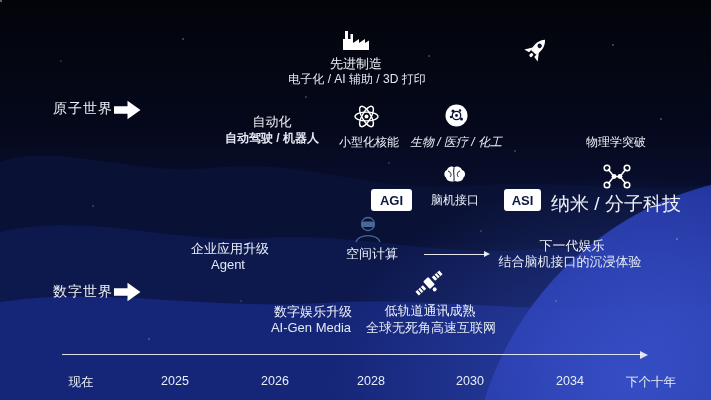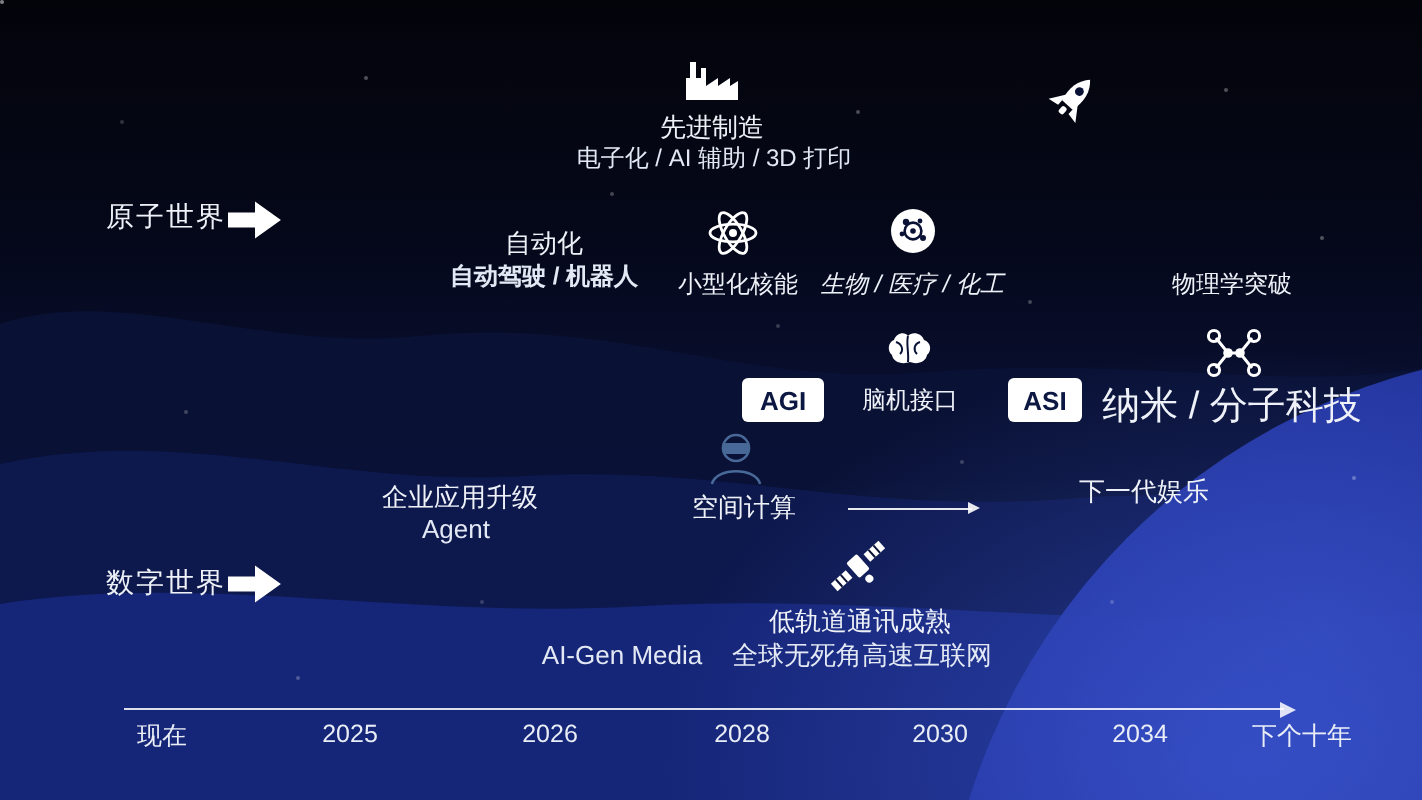--- a/index.html
+++ b/index.html
@@ -48,21 +48,21 @@
   
   #flow-arrow{position:absolute;left:424px;top:251px;width:66px;height:7px;}
   #flow-arrow .shaft{position:absolute;left:0;top:3px;width:62px;height:1px;background:rgba(255,255,255,.9);}
   #flow-arrow .head{position:absolute;right:0;top:0;width:0;height:0;
     border-left:6px solid rgba(255,255,255,.9);border-top:3.5px solid transparent;border-bottom:3.5px solid transparent;}
 
   
   #tl-line{position:absolute;left:62px;top:354px;width:580px;height:1px;background:rgba(255,255,255,.85);}
   #tl-head{position:absolute;left:640px;top:350.5px;width:0;height:0;
     border-left:8px solid rgba(255,255,255,.85);border-top:4px solid transparent;border-bottom:4px solid transparent;}
-  .tick{position:absolute;top:360px;transform:translateX(-50%);color:#e8edf6;font-size:12.5px;white-space:nowrap;}
+  .tick{position:absolute;top:374px;transform:translateX(-50%);color:#e8edf6;font-size:12.5px;white-space:nowrap;}
 
   svg .wh{fill:#fff;} svg .ln{stroke:#fff;fill:none;}
 </style>
 </head>
 <body>
 
 <div id="stage">
 
   <svg class="abs" width="711" height="400" viewBox="0 0 711 400">
     <path d="M0 162 C60 142 130 176 210 168 C310 158 370 194 465 186 C565 178 645 196 711 184 L711 400 L0 400 Z" fill="#0a1236" opacity=".95"></path>
@@ -154,24 +154,26 @@
     </g>
   </svg>
   <div class="lbl ctr fs13" style="left:372px;top:246px;">空间计算</div>
 
   <div id="flow-arrow">
     <div class="shaft"></div>
       <div class="head"></div>
   </div>
 
   <div class="lbl ctr fs13" style="left:572px;top:238px;">下一代娱乐</div>
+  <div class="lbl ctr fs13 dim" style="left:570px;top:254px;">结合脑机接口的沉浸体验</div>
 
   <div class="lbl fs14" style="left:53px;top:283px;letter-spacing:1px;">数字世界</div>
   <div class="block-arrow" style="left:114px;top:281px;"></div>
 
+  <div class="lbl ctr fs13" style="left:313px;top:304px;">数字娱乐升级</div>
   <div class="lbl ctr fs13 dim" style="left:311px;top:320px;">AI-Gen Media</div>
 
   <svg class="abs" style="left:412px;top:268px;" width="34" height="32" viewBox="0 0 34 32">
     <g transform="rotate(-42 17 15)">
       <rect class="wh" x="13.5" y="10" width="7" height="10" rx="1"></rect>
       <rect class="wh" x="1" y="12.5" width="10" height="5"></rect>
       <rect class="wh" x="23" y="12.5" width="10" height="5"></rect>
       <line x1="4.3" y1="12.5" x2="4.3" y2="17.5" stroke="#0a1236" stroke-width="1"></line>
       <line x1="7.6" y1="12.5" x2="7.6" y2="17.5" stroke="#0a1236" stroke-width="1"></line>
       <line x1="26.3" y1="12.5" x2="26.3" y2="17.5" stroke="#0a1236" stroke-width="1"></line>

